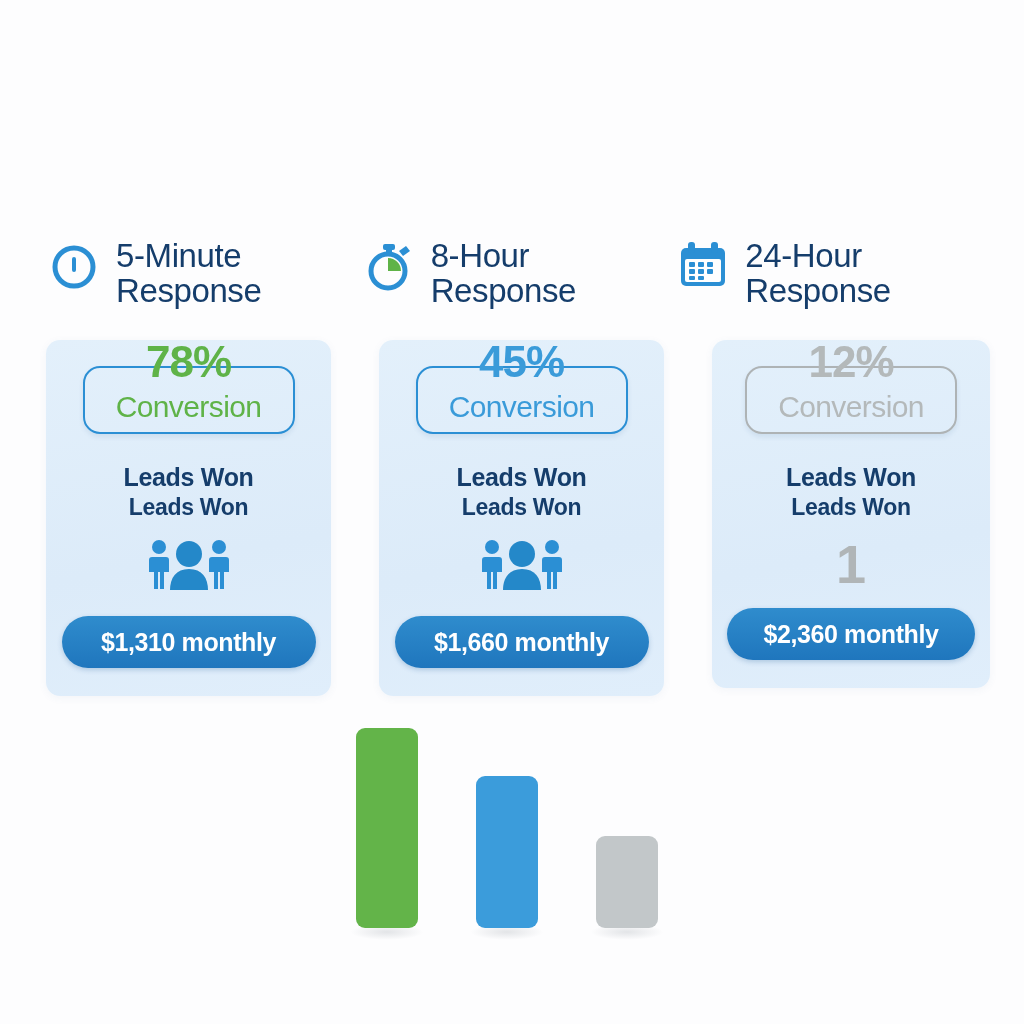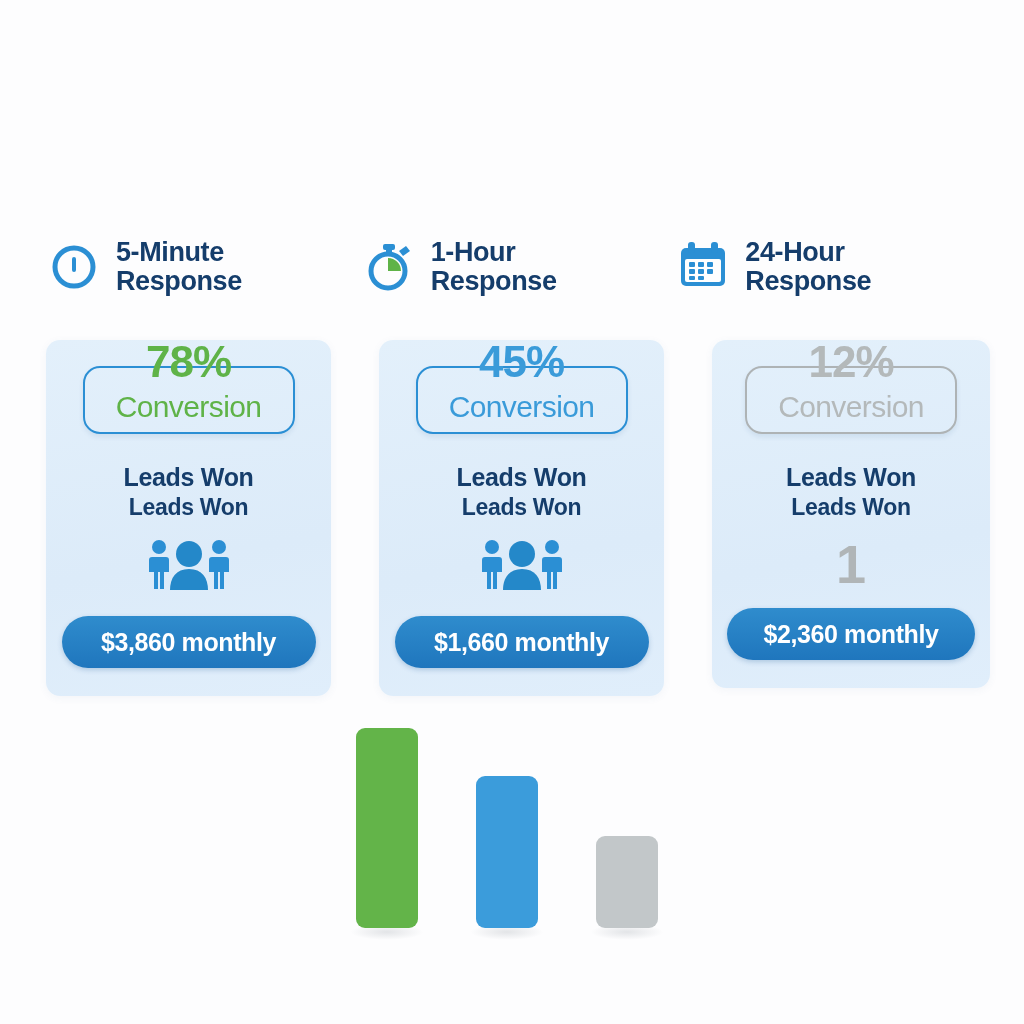--- a/index.html
+++ b/index.html
@@ -32,22 +32,22 @@
     gap: 14px;
   }
   .header-icon {
     width: 56px;
     height: 56px;
     flex: 0 0 56px;
     margin-top: 2px;
     display: block;
   }
   .header-text {
-    font-size: 27px;
-    font-weight: bold;
+    font-size: 33px;
+    font-weight: normal;
     line-height: 1.07;
     color: #153d6b;
     letter-spacing: -0.4px;
     padding-top: 2px;
   }
   .header-text .ln { display: block; white-space: nowrap; }
 
   
   .cards {
     position: absolute;
@@ -235,21 +235,21 @@
 
   <div class="header-col">
     <svg class="header-icon" viewBox="0 0 56 56">
       <rect x="22" y="6" width="12" height="6" rx="2" fill="#2b8fd4"></rect>
       <rect x="25" y="11" width="6" height="5" fill="#2b8fd4"></rect>
       <path d="M38 13 l7 -5 l4 5 l-7 5 z" fill="#2b8fd4"></path>
       <circle cx="27" cy="33" r="17" fill="none" stroke="#2b8fd4" stroke-width="5"></circle>
       <path d="M27 33 L27 20 A13 13 0 0 1 40 33 Z" fill="#5fb348"></path>
     </svg>
     <div class="header-text">
-      <span class="ln">1-Hour</span>
+      <span class="ln">8-Hour</span>
       <span class="ln">Response</span>
     </div>
   </div>
 
   <div class="header-col">
     <svg class="header-icon" viewBox="0 0 56 56">
       <rect x="6" y="10" width="44" height="38" rx="5" fill="#2b8fd4"></rect>
       <rect x="10" y="21" width="36" height="23" rx="2" fill="#ffffff"></rect>
       <rect x="13" y="4" width="7" height="11" rx="3" fill="#2b8fd4"></rect>
       <rect x="36" y="4" width="7" height="11" rx="3" fill="#2b8fd4"></rect>
@@ -292,21 +292,21 @@
         <g fill="#2b8fd4">
           <circle cx="76" cy="9" r="7"></circle>
           <path d="M69 19 h14 a3 3 0 0 1 3 3 v12 h-5 v17 h-4 v-17 h-2 v17 h-4 v-17 h-5 v-12 a3 3 0 0 1 3 -3 z"></path>
         </g>
         <g fill="#2488c9">
           <circle cx="46" cy="16" r="13"></circle>
           <path d="M46 31 c-13 0 -19 9 -19 21 h38 c0 -12 -6 -21 -19 -21 z"></path>
         </g>
       </svg>
     </div>
-    <div class="price-pill">$3,860 monthly</div>
+    <div class="price-pill">$1,310 monthly</div>
   </div>
 
   <div class="card c2">
     <div class="badge">
       <div class="badge-pct">45%</div>
       <div class="badge-label">Conversion</div>
     </div>
     <div class="leads">
       <div class="leads-1">Leads Won</div>
       <div class="leads-2">Leads Won</div>

